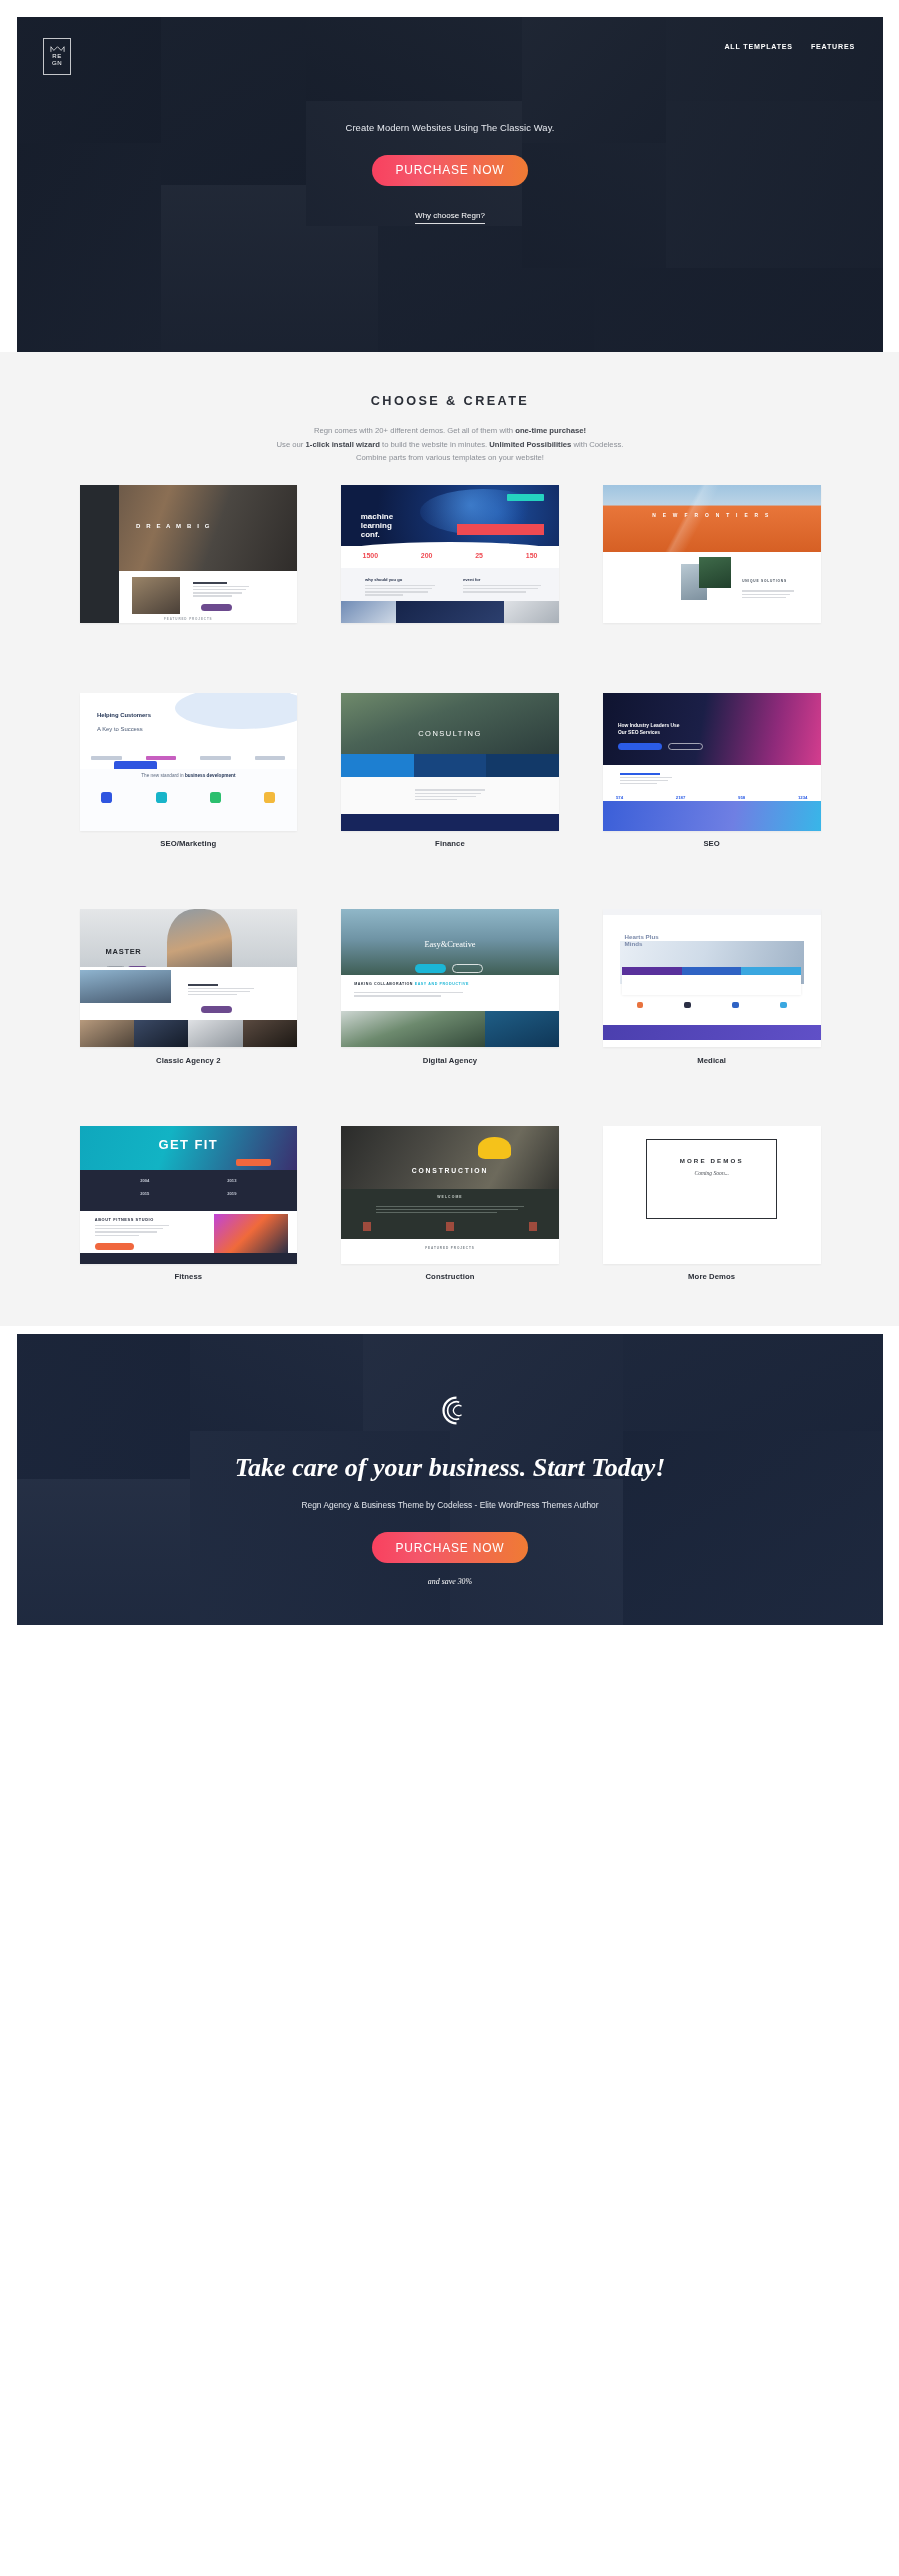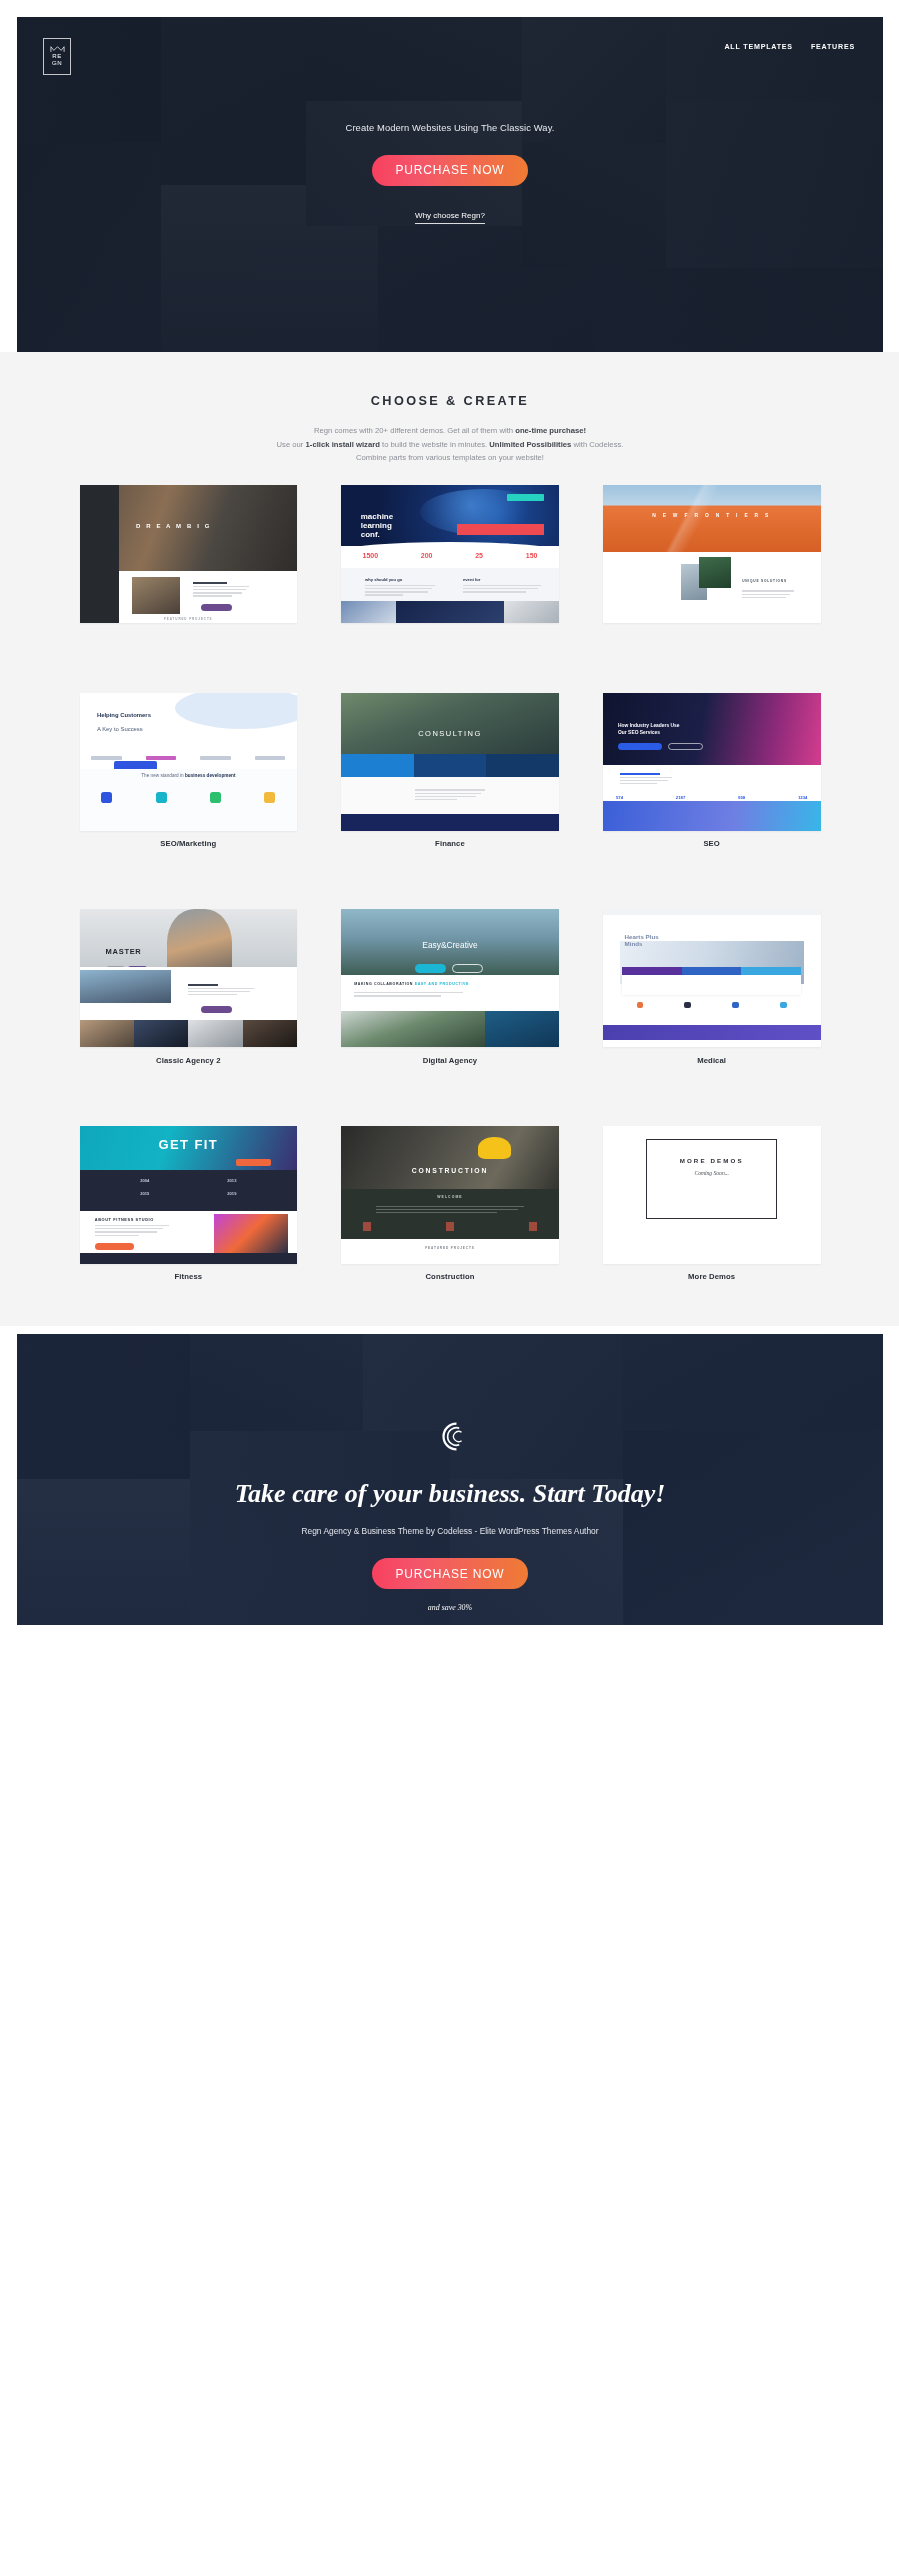--- a/index.html
+++ b/index.html
@@ -247,21 +247,21 @@
   .c-ca .mtitle { position: absolute; left: 12%; top: 27%; color: #24282e; font-size: 7.5px; font-weight: 700; letter-spacing: 0.7px; }
   .c-ca .btnrow { position: absolute; left: 12%; top: 41%; display: flex; gap: 3.7px; }
   .c-ca .btnrow i { display: block; width: 19px; height: 5.6px; border-radius: 2.8px; }
   .c-ca .mid { position: absolute; left: 0; right: 0; top: 42%; bottom: 22%; background: #fff; }
   .c-ca .city { position: absolute; left: 0; top: 44%; width: 42%; height: 24%; background: linear-gradient(170deg,#8fb4cf,#44566b); }
   .c-ca .gal { position: absolute; left: 0; right: 0; bottom: 0; height: 20%; display: flex; }
   .c-ca .gal span { flex: 1; }
 
   
   .c-da .top { position: absolute; inset: 0 0 52% 0; background: linear-gradient(180deg,#90b7c8 0%,#6f94a5 45%,#3d5c52 100%); }
-  .c-da .ec { position: absolute; left: 0; right: 0; top: 22%; text-align: center; color: #fff; font-size: 8.4px; font-family: Liberation Sans, sans-serif; }
+  .c-da .ec { position: absolute; left: 0; right: 0; top: 22%; text-align: center; color: #fff; font-size: 8.4px; font-family: Liberation Serif, serif; }
   .c-da .dbtn { position: absolute; left: 34%; top: 40%; width: 14%; height: 6%; background: #1bb6d6; border-radius: 6.6px; }
   .c-da .dbtn2 { position: absolute; left: 51%; top: 40%; width: 14%; height: 6%; border: 0.9px solid rgba(255,255,255,.8); border-radius: 6.6px; }
   .c-da .mid { position: absolute; left: 0; right: 0; top: 48%; bottom: 26%; background: #fff; }
   .c-da .mcol { position: absolute; left: 6%; top: 53%; font-size: 3.6px; letter-spacing: 0.6px; color: #27303c; font-weight: 700; }
   .c-da .mcol b { color: #1bb6d6; }
   .c-da .mount { position: absolute; left: 0; bottom: 0; width: 66%; height: 26%; background: linear-gradient(160deg,#cdd6d2 0%,#6d8a6e 45%,#33493a 100%); }
   .c-da .mblue { position: absolute; right: 0; bottom: 0; width: 34%; height: 26%; background: linear-gradient(160deg,#1f5e86,#0f3657); }
 
   
   .c-pf { background: #fff; }
@@ -363,21 +363,21 @@
     grid-template-columns: repeat(10, 1fr);
     grid-template-rows: repeat(6, 1fr);
     filter: saturate(.3) brightness(.75);
   }
   .cta-overlay {
     position: absolute; inset: 0;
     background: linear-gradient(180deg, rgba(26,37,60,.85), rgba(28,40,64,.88));
   }
   .cta-inner {
     position: relative; z-index: 3;
-    text-align: center; padding-top: 84px;
+    text-align: center; padding-top: 58px;
   }
   .c-logo { display: block; margin: 0 auto 24.4px; }
   .cta-title {
     font-family: "Liberation Serif", serif;
     font-style: italic; font-weight: 700;
     font-size: 26px; color: #fff;
   }
   .cta-sub { color: #e4e8ee; font-size: 8.4px; margin-top: 17px; }
   .cta-save {
     font-family: "Liberation Serif", serif; font-style: italic;

